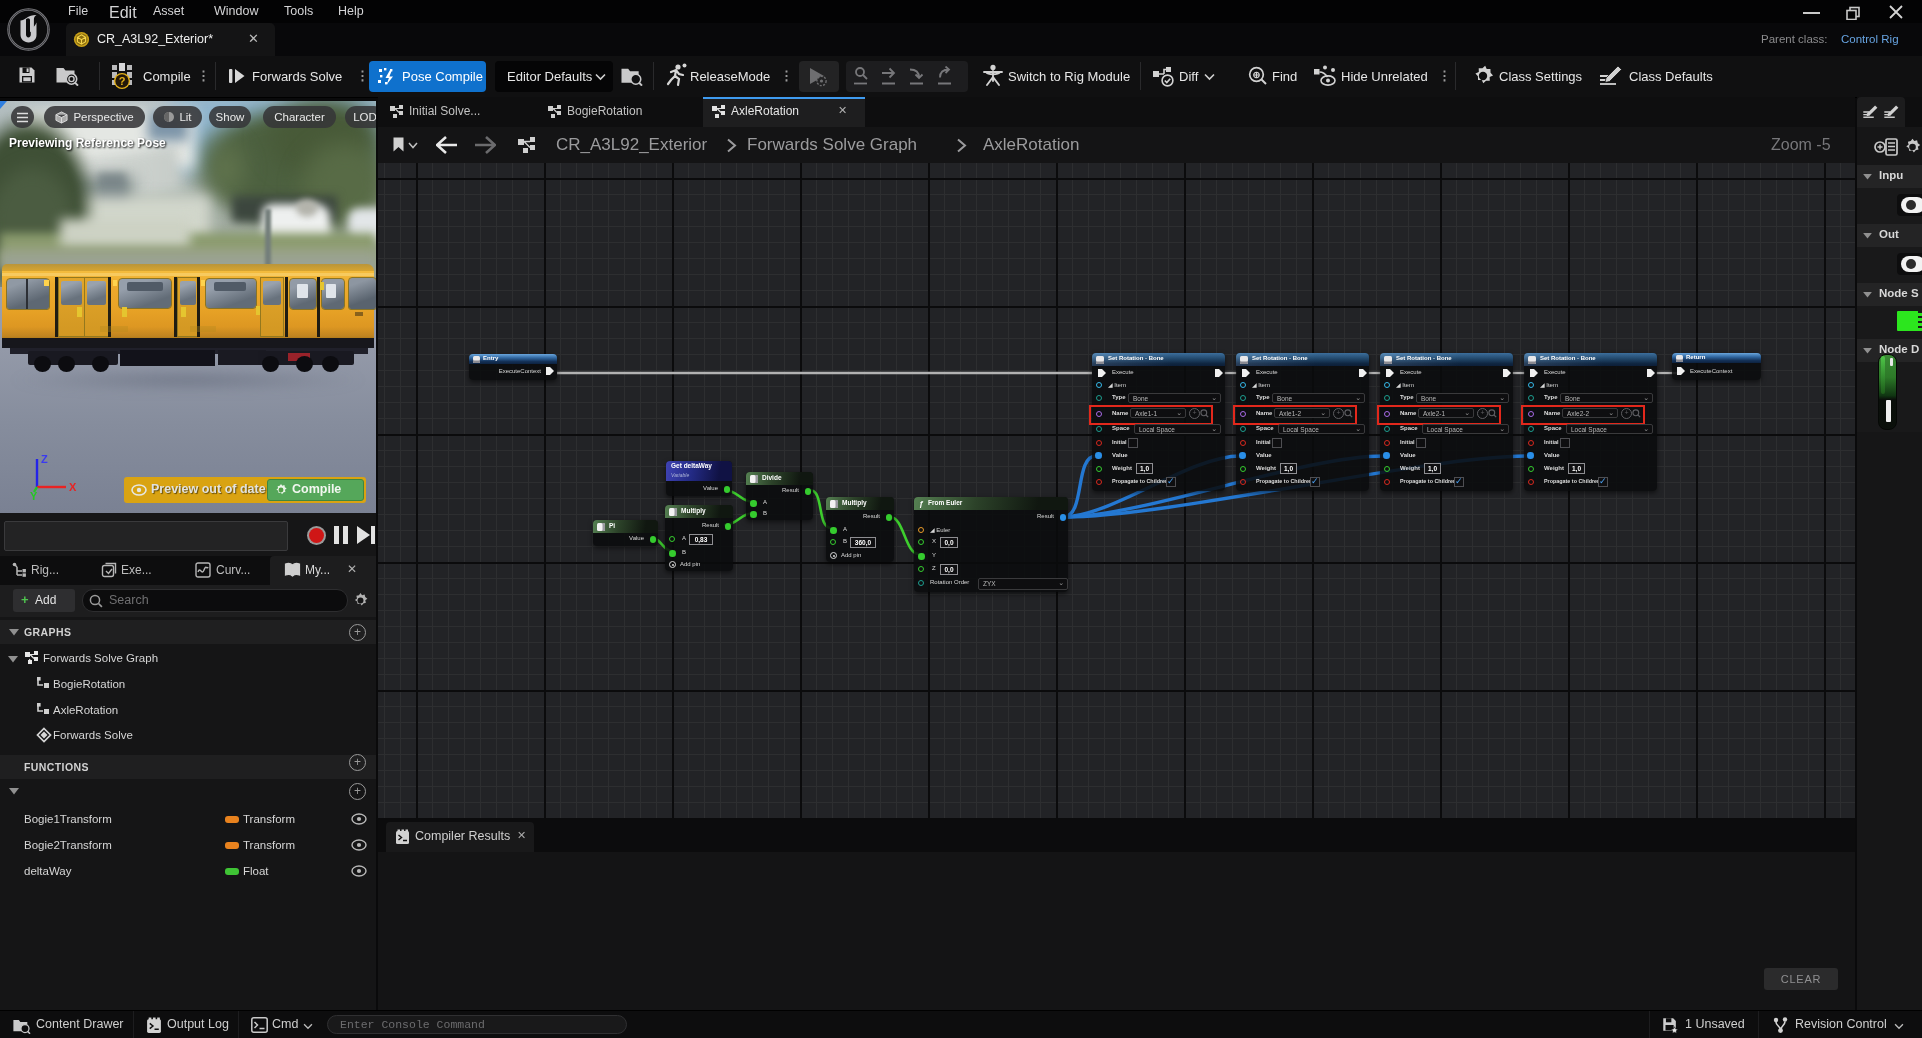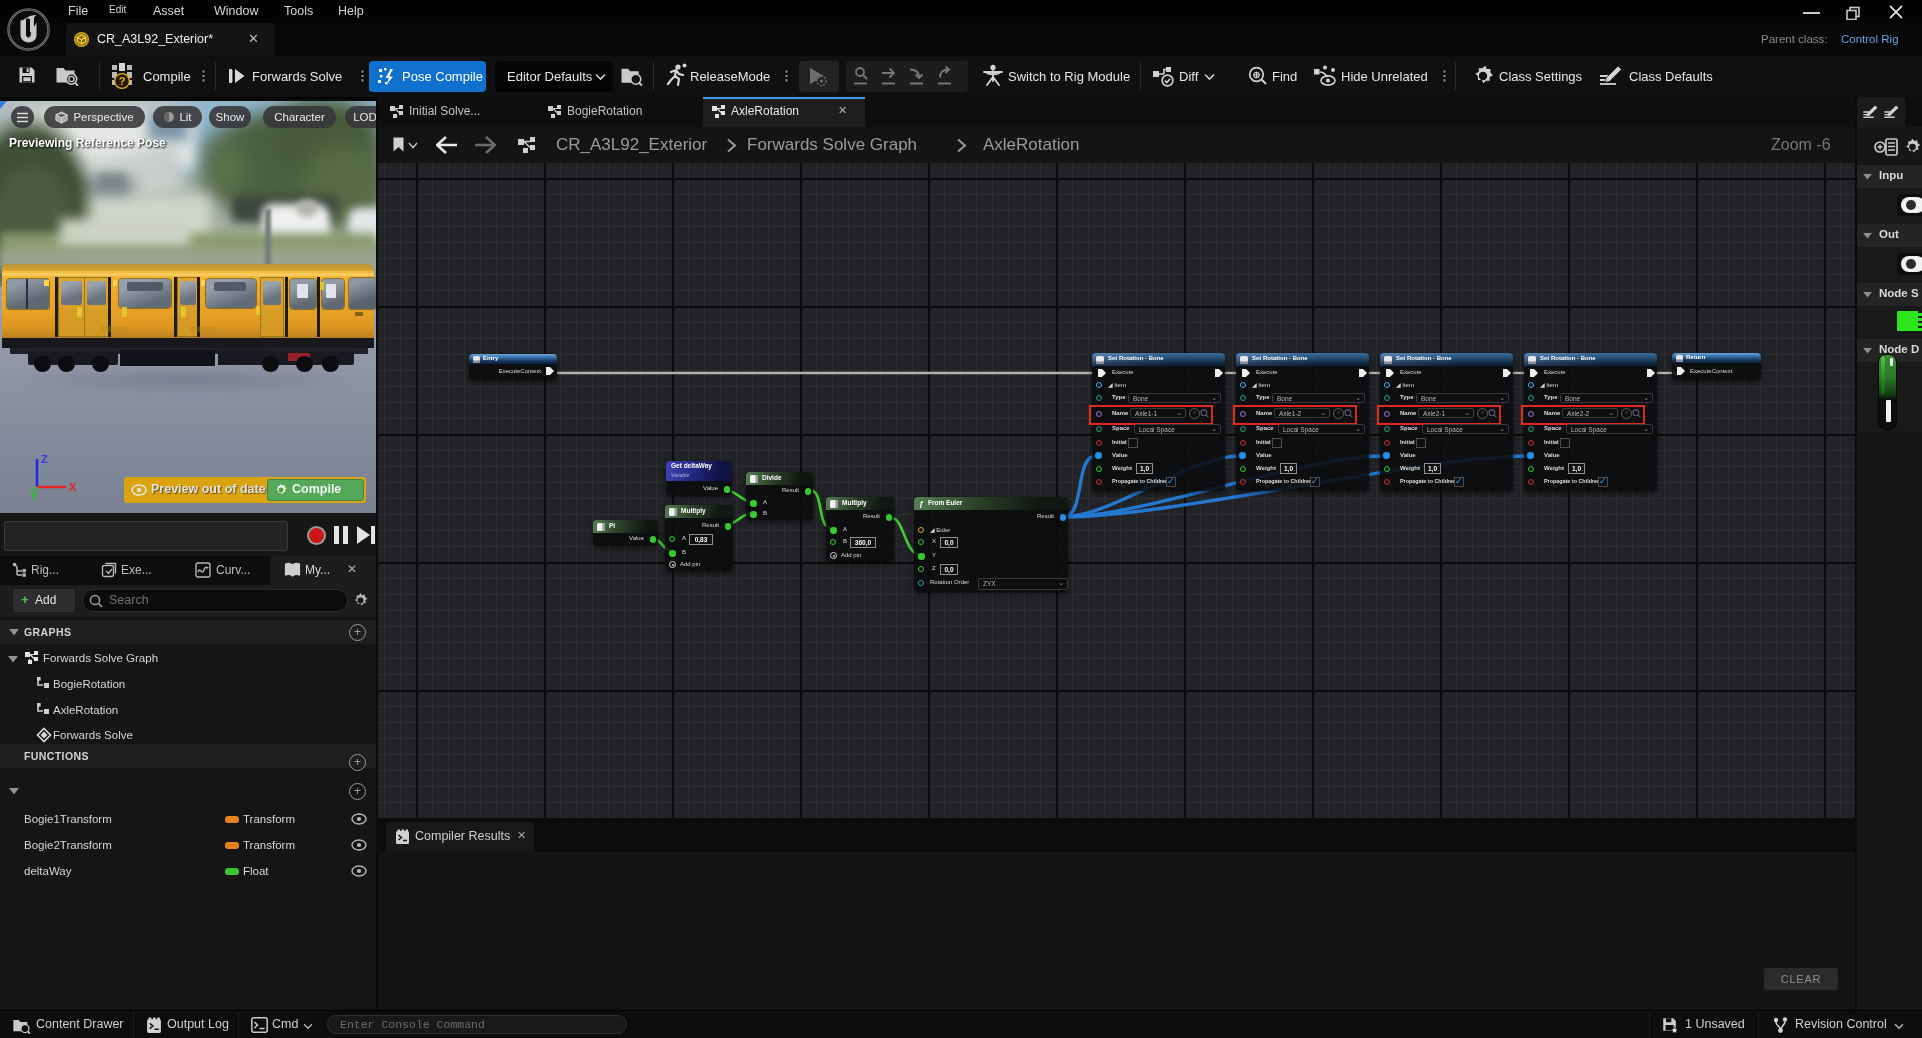--- a/index.html
+++ b/index.html
@@ -56,21 +56,21 @@
 <div class="abs" style="left:0;top:23px;width:1922px;height:33px;background:#08080a;"></div>
 
 <svg class="abs" style="left:7px;top:8px;" width="43" height="43" viewBox="0 0 43 43">
  <circle cx="21.5" cy="21.5" r="20" fill="#0c0c0d" stroke="#7a7a7e" stroke-width="2.5"></circle>
  <circle cx="21.5" cy="21.5" r="20" fill="none" stroke="#3a3a3e" stroke-width="1"></circle>
  <path d="M13.5 12.5 c2.2-.3 4-1 5.5-2.2 v16.2 c0 1.8 1 2.9 2.4 2.9 c1.4 0 2.4-1.1 2.4-2.9 v-5.4 c2.5-1.3 4.3-3.4 5.7-6.6 v12.3 c0 4.6-3.3 7.6-7.9 7.6 c-4.7 0-8.1-3-8.1-7.8 z" fill="#c9c9cc"></path>
  <path d="M19 10.3 c3.4-2.6 7.4-3.4 10.5-3.2 c-1.6 1-2.6 2.4-2.6 4.4 v8.6 c-1.2 2.1-2.6 3.4-3.9 4.1 v-12 c0-1 -.7-1.9-1.8-1.9 c-.7 0-1.5 .4-2.2 1 z" fill="#c9c9cc"></path>
 </svg>
 
 <div class="abs" style="top:4px;left:68px;font-size:12.5px;color:#d4d4d6;">File</div>
-<div class="abs" style="top:4px;left:109px;font-size:10px;color:#d4d4d6;">Edit</div>
+<div class="abs" style="top:4px;left:109px;font-size:16px;color:#d4d4d6;">Edit</div>
 <div class="abs" style="top:4px;left:153px;font-size:12.5px;color:#d4d4d6;">Asset</div>
 <div class="abs" style="top:4px;left:214px;font-size:12.5px;color:#d4d4d6;">Window</div>
 <div class="abs" style="top:4px;left:284px;font-size:12.5px;color:#d4d4d6;">Tools</div>
 <div class="abs" style="top:4px;left:338px;font-size:12.5px;color:#d4d4d6;">Help</div>
 
 <svg class="abs" style="left:1800px;top:4px" width="115" height="16" viewBox="0 0 115 16">
  <rect x="3" y="8" width="17" height="2" fill="#c9c9c9"></rect>
  <rect x="50" y="3.5" width="9" height="9" fill="none" stroke="#c9c9c9" stroke-width="1.6"></rect>
  <rect x="47" y="6.5" width="9" height="9" fill="#030304" stroke="#c9c9c9" stroke-width="1.6"></rect>
  <path d="M90 2 L102 14 M102 2 L90 14" stroke="#d4d4d4" stroke-width="1.8"></path>
@@ -463,21 +463,21 @@
           <rect x="1" y="0" width="3.6" height="3.6" fill="#cfcfcf"></rect>
   </svg>
   <span style="margin-left:53px">AxleRotation</span></div>
  <div class="prow" style="top:166px;">
   <svg class="abs" style="left:36px;top:5px" width="16" height="16" viewBox="0 0 16 16">
    <path d="M8 1.5 L14.5 8 L8 14.5 L1.5 8 Z" fill="none" stroke="#d6d6d6" stroke-width="1.7"></path>
    <path d="M8 4.5 L11.5 8 L8 11.5 L4.5 8 Z" fill="#d6d6d6"></path>
   </svg>
   <span style="margin-left:53px">Forwards Solve</span></div>
 
- <div class="sechead" style="top:188px;"><span style="margin-left:24px">FUNCTIONS</span></div>
+ <div class="sechead" style="top:199px;"><span style="margin-left:24px">FUNCTIONS</span></div>
  <div class="plus" style="top:198px;">+</div>
 
  <svg class="abs" style="left:9px;top:231px" width="10" height="8" viewBox="0 0 10 8">
         <path d="M0 1 h10 L5 7.5 Z" fill="#909090"></path>
       </svg>
  <div class="plus" style="top:227px;">+</div>
  <div class="prow" style="top:250px;"><span style="margin-left:24px">Bogie1Transform</span>
   <div class="abs" style="left:225px;top:10px;width:14px;height:7px;border-radius:3px;background:#e8821e;"></div>
   <div class="abs" style="left:243px;top:0;">Transform</div>
   <svg class="eye" width="16" height="12" viewBox="0 0 16 12">
@@ -553,21 +553,21 @@
  </svg>
  <div class="abs" style="left:178px;top:8px;font-size:17px;color:#9b9b9d;">CR_A3L92_Exterior</div>
  <svg class="abs" style="left:348px;top:11px" width="11" height="15" viewBox="0 0 11 15">
         <path d="M2 1.5 L9 7.5 L2 13.5" fill="none" stroke="#9b9b9d" stroke-width="2"></path>
       </svg>
  <div class="abs" style="left:369px;top:8px;font-size:17px;color:#9b9b9d;">Forwards Solve Graph</div>
  <svg class="abs" style="left:578px;top:11px" width="11" height="15" viewBox="0 0 11 15">
         <path d="M2 1.5 L9 7.5 L2 13.5" fill="none" stroke="#9b9b9d" stroke-width="2"></path>
       </svg>
  <div class="abs" style="left:605px;top:8px;font-size:17px;color:#9b9b9d;">AxleRotation</div>
- <div class="abs" style="left:1393px;top:9px;font-size:16px;color:#77777a;">Zoom -6</div>
+ <div class="abs" style="left:1393px;top:9px;font-size:16px;color:#77777a;">Zoom -5</div>
 </div>
 <div id="canvas" class="abs" style="left:378px;top:163px;width:1477px;height:657px;overflow:hidden;
  background-color:#222326;
  background-image:
   linear-gradient(#0b0b0c 2px,transparent 2px),linear-gradient(90deg,#0b0b0c 2px,transparent 2px),
   linear-gradient(#2d2e30 1px,transparent 1px),linear-gradient(90deg,#2d2e30 1px,transparent 1px);
  background-size:128px 128px,128px 128px,16px 16px,16px 16px;
  background-position:0 15px,38px 0,0 15px,6px 0;">
  <svg class="abs" style="left:0;top:0;" width="1477" height="657" viewBox="0 0 1477 657">
 

